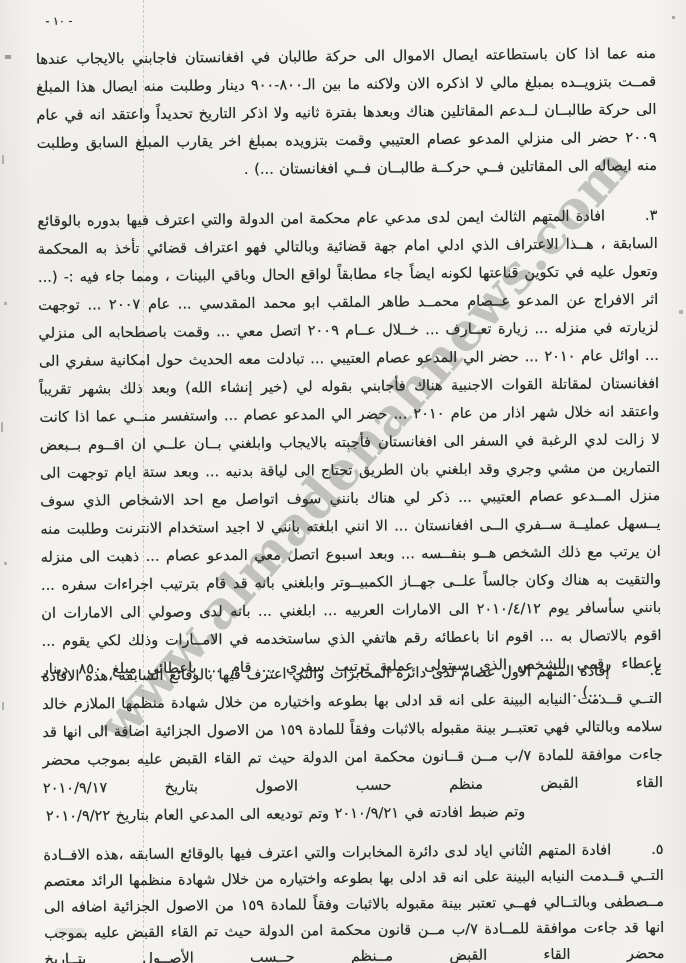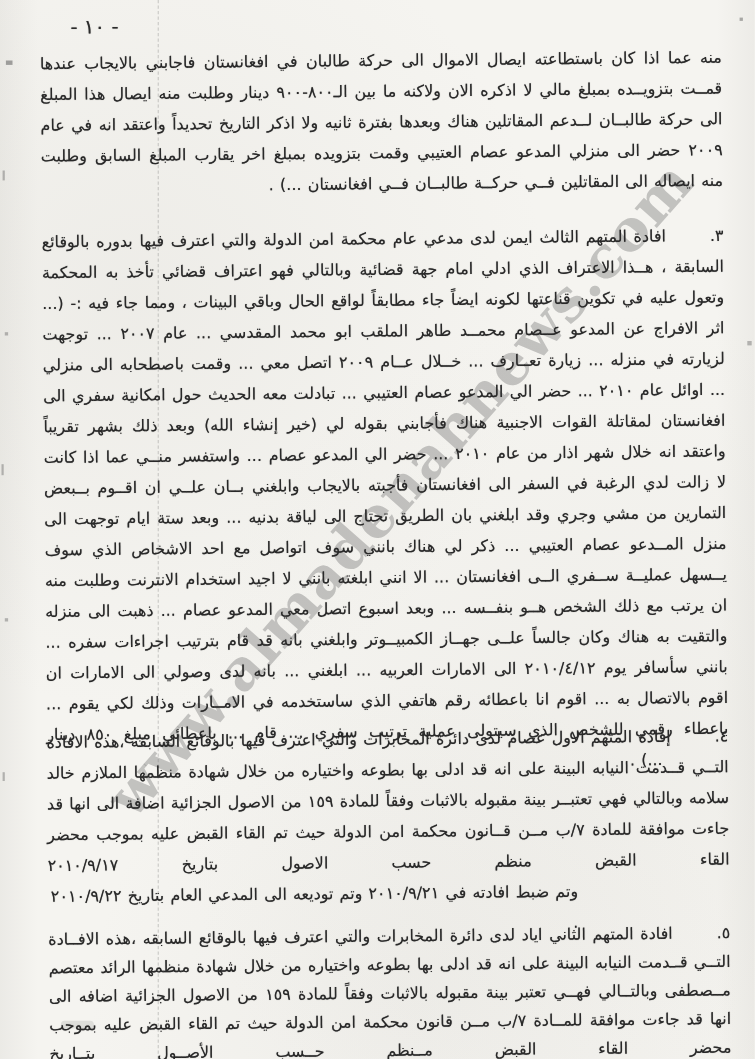--- a/index.html
+++ b/index.html
@@ -21,22 +21,22 @@
   .watermark{
     position:absolute;left:105px;top:702px;
     font-family:"DejaVu Serif", serif;
     font-weight:bold;font-size:52px;letter-spacing:1px;
     color:rgba(123,123,123,0.42);
     transform:rotate(-48deg);transform-origin:0 50%;
     white-space:nowrap;z-index:0;
     direction:ltr;
   }
   .pagenum{
-    position:absolute;left:68px;top:12px;
-    font-size:18px;color:#2b2b2b;z-index:2;
+    position:absolute;left:50px;top:12px;
+    font-size:11px;color:#2b2b2b;z-index:2;
     letter-spacing:2px;
     text-shadow:0 0 0.7px rgba(35,35,35,0.65);
   }
   .para{
     position:absolute;left:40px;right:26px;z-index:1;
     direction:rtl;text-align:justify;
     font-size:14.5px;line-height:28px;color:#292929;
     text-shadow:0 0 0.7px rgba(35,35,35,0.6);
     word-spacing:1px;
   }

